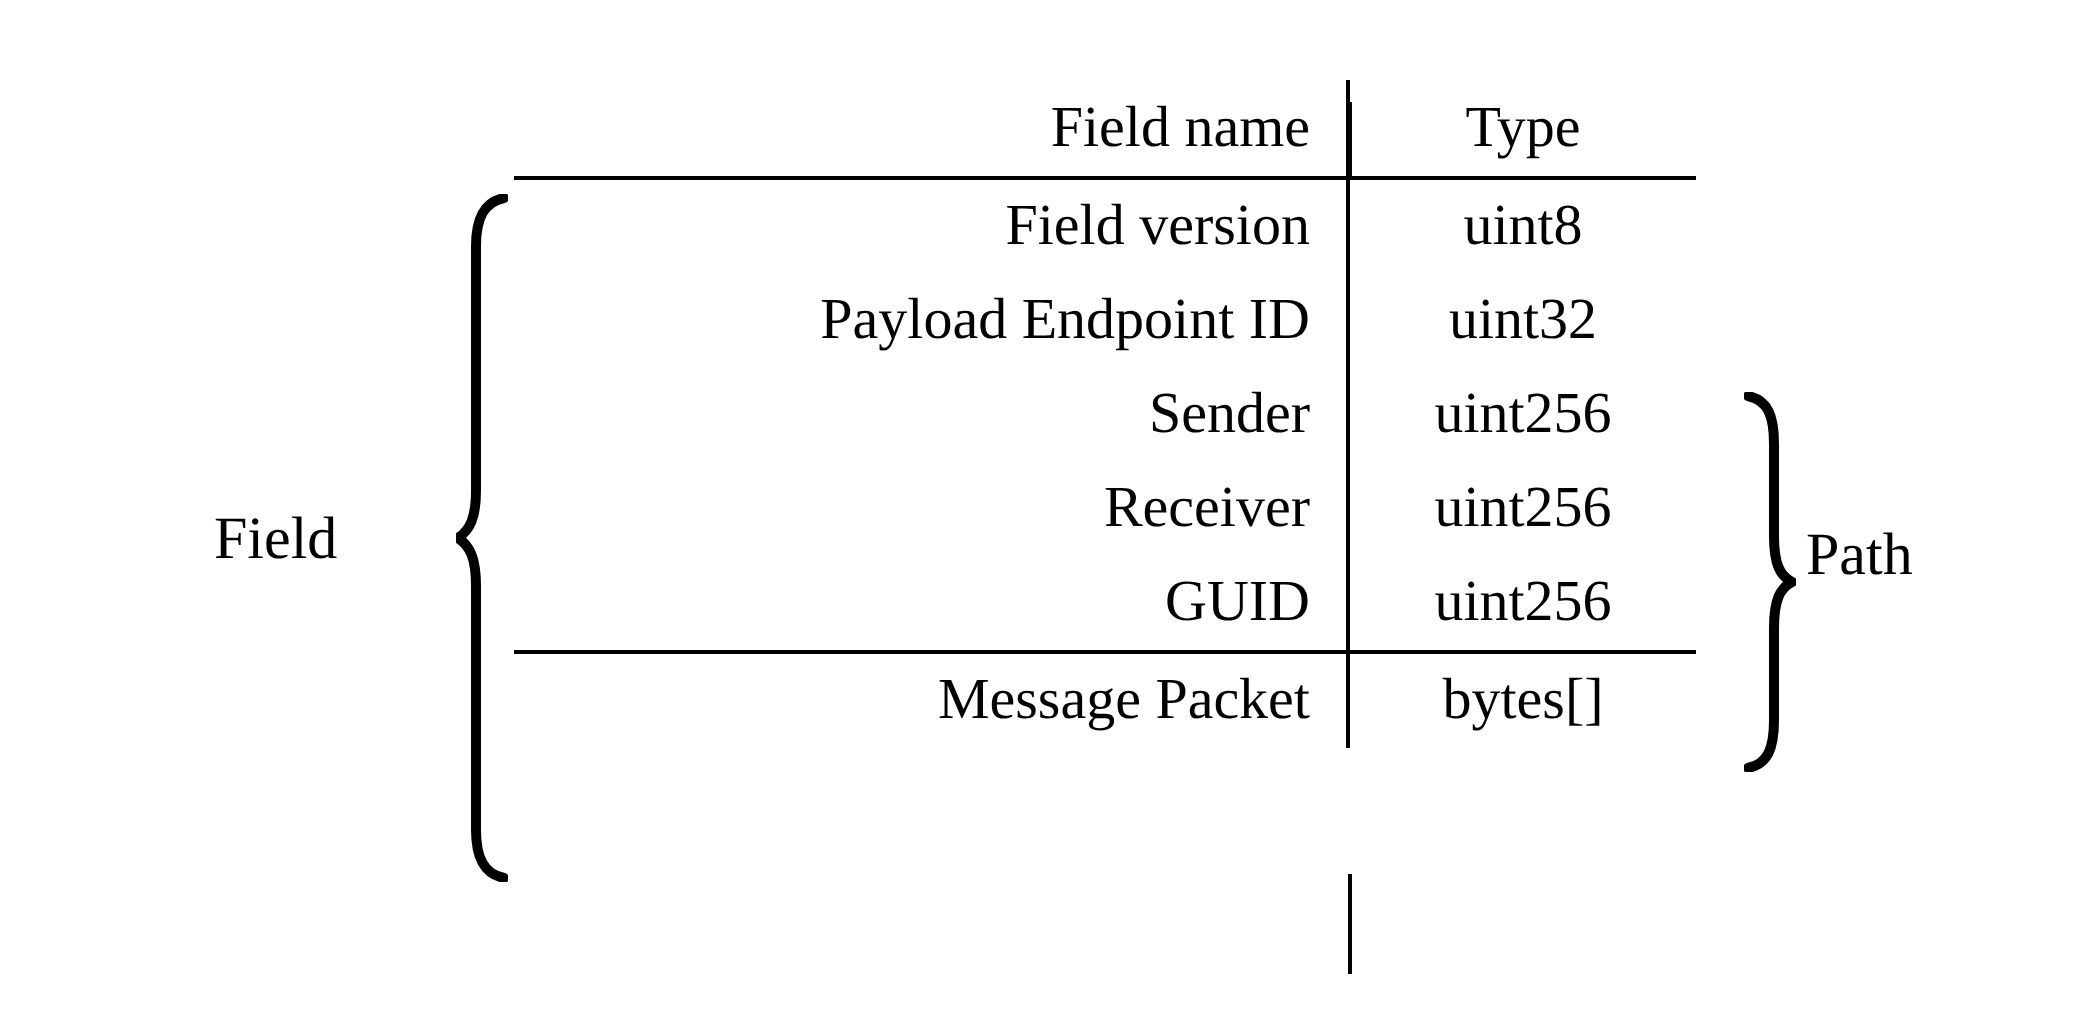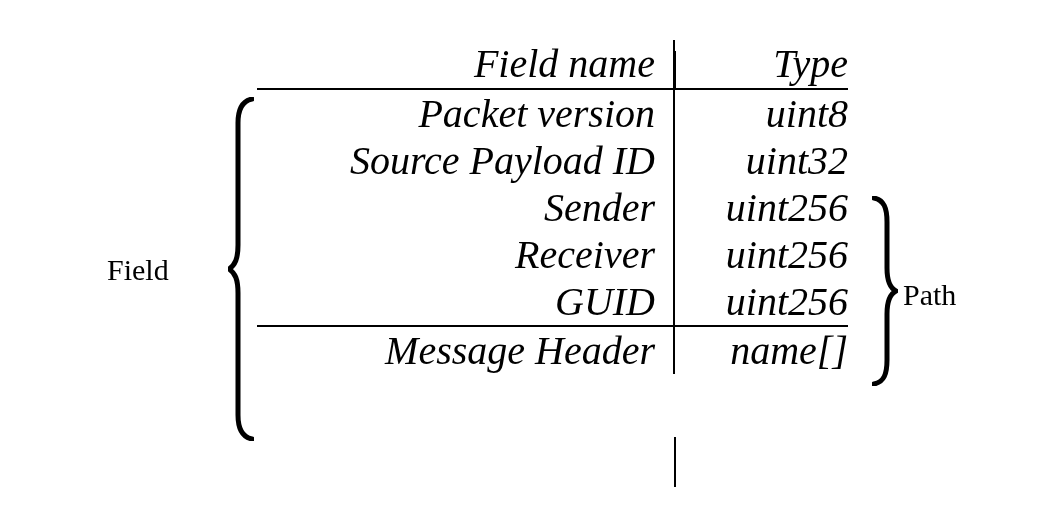--- a/index.html
+++ b/index.html
@@ -38,32 +38,31 @@
     table-layout: fixed;
   }
   table.packet col.c-field { width: 417px; }
   table.packet col.c-type  { width: 174px; }
 
   table.packet th,
   table.packet td {
     padding: 0;
     height: 47px;
     line-height: 47px;
-    font-size: 40px;
+    font-size: 29px;
     font-weight: normal;
     white-space: nowrap;
     vertical-align: middle;
-    font-style: italic;
   }
   table.packet .cell-field {
     text-align: right;
     padding-right: 18px;
   }
   table.packet .cell-type {
-    text-align: right;
+    text-align: center;
   }
   
   table.packet .cell-type {
     border-left: 2px solid #000;
   }
   table.packet thead th { height: 48px; line-height: 48px; }
 
   
   tr.rule-below > td,
   tr.rule-below > th { border-bottom: 2px solid #000; }
@@ -92,21 +91,21 @@
     position: absolute;
     font-size: 30px;
     line-height: 1;
     white-space: nowrap;
     color: #000;
   }
 
   #brace-header      { left: 228px; top: 97px; }
   #label-header      { left: 107px; top: 255px; }
   #brace-path        { left: 872px; top: 196px; }
-  #label-path        { left: 903px; top: 280px; text-align: right; }
+  #label-path        { left: 903px; top: 263px; text-align: right; }
 </style>
 </head>
 <body>
 
 <div id="figure">
 
   <div class="brace" id="brace-header">
     <svg width="26" height="344" viewBox="0 0 26 344" aria-hidden="true">
       <path d="M24 2
                C 14 4, 10 12, 10 26
@@ -145,40 +144,40 @@
 
       <thead>
         <tr class="rule-below">
           <th class="cell-field">Field name</th>
           <th class="cell-type">Type</th>
         </tr>
       </thead>
 
       <tbody>
         <tr>
-          <td class="cell-field">Packet version</td>
+          <td class="cell-field">Field version</td>
           <td class="cell-type">uint8</td>
         </tr>
         <tr>
-          <td class="cell-field">Source Payload ID</td>
+          <td class="cell-field">Payload Endpoint ID</td>
           <td class="cell-type">uint32</td>
         </tr>
         <tr>
           <td class="cell-field">Sender</td>
           <td class="cell-type">uint256</td>
         </tr>
         <tr>
           <td class="cell-field">Receiver</td>
           <td class="cell-type">uint256</td>
         </tr>
         <tr class="rule-below">
           <td class="cell-field">GUID</td>
           <td class="cell-type">uint256</td>
         </tr>
         <tr>
-          <td class="cell-field">Message Header</td>
-          <td class="cell-type">name[]</td>
+          <td class="cell-field">Message Packet</td>
+          <td class="cell-type">bytes[]</td>
         </tr>
       </tbody>
     </table>
   </div>
 
 </div>
 
 </body></html>

